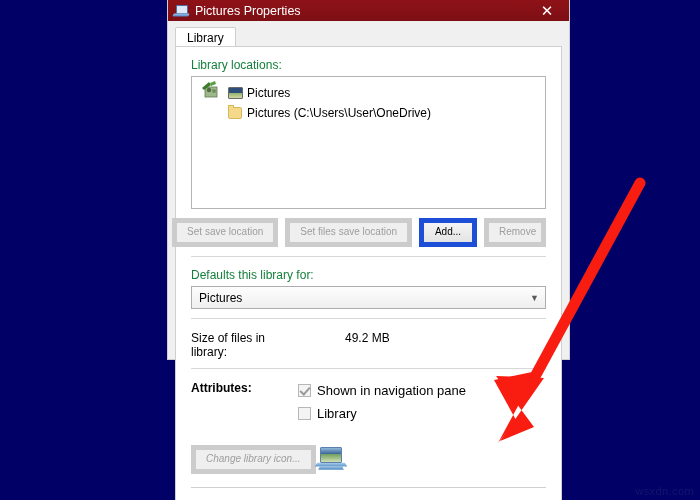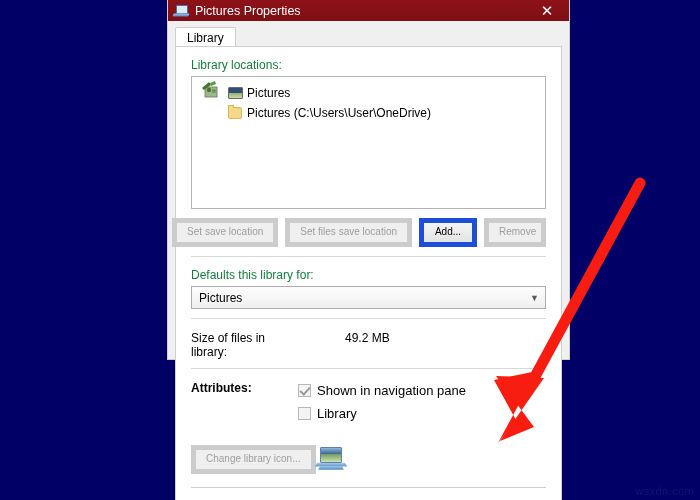--- a/index.html
+++ b/index.html
@@ -300,20 +300,21 @@
     border: solid #9a9a9a;
     border-width: 0 2px 2px 0;
     transform: rotate(42deg);
   }
 
   
   #changeicon-row {
     display: flex;
     align-items: center;
     margin-top: 18px;
+    font-style: italic;
   }
   #lib-big-icon {
     width: 30px; height: 26px;
     position: relative;
   }
   #lib-big-icon .pic {
     position: absolute;
     left: 4px; top: 0px;
     width: 22px; height: 16px;
     border: 1px solid #5d7fae;

